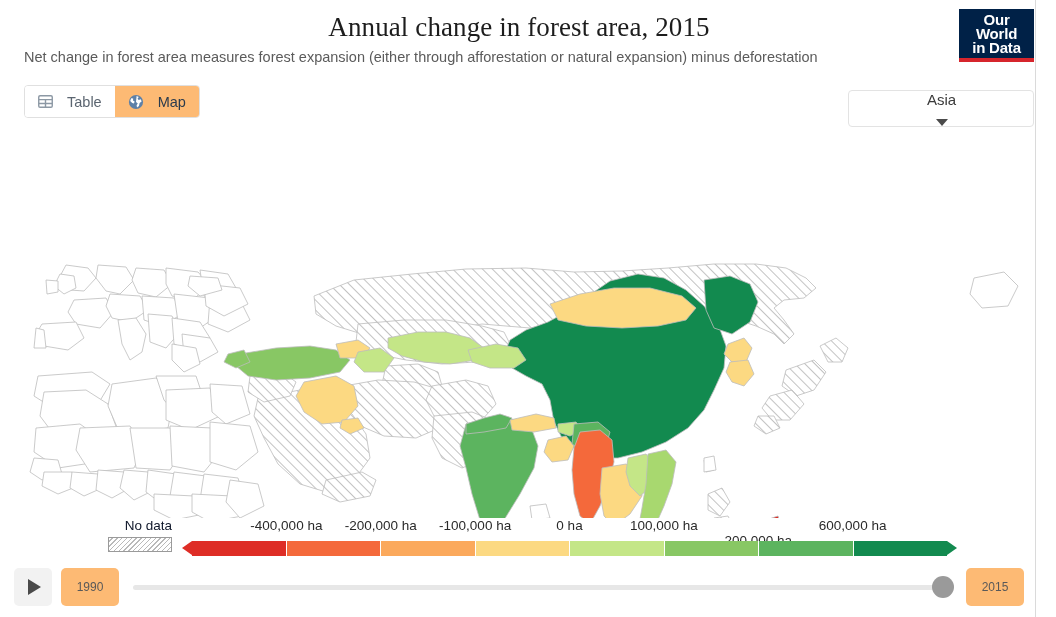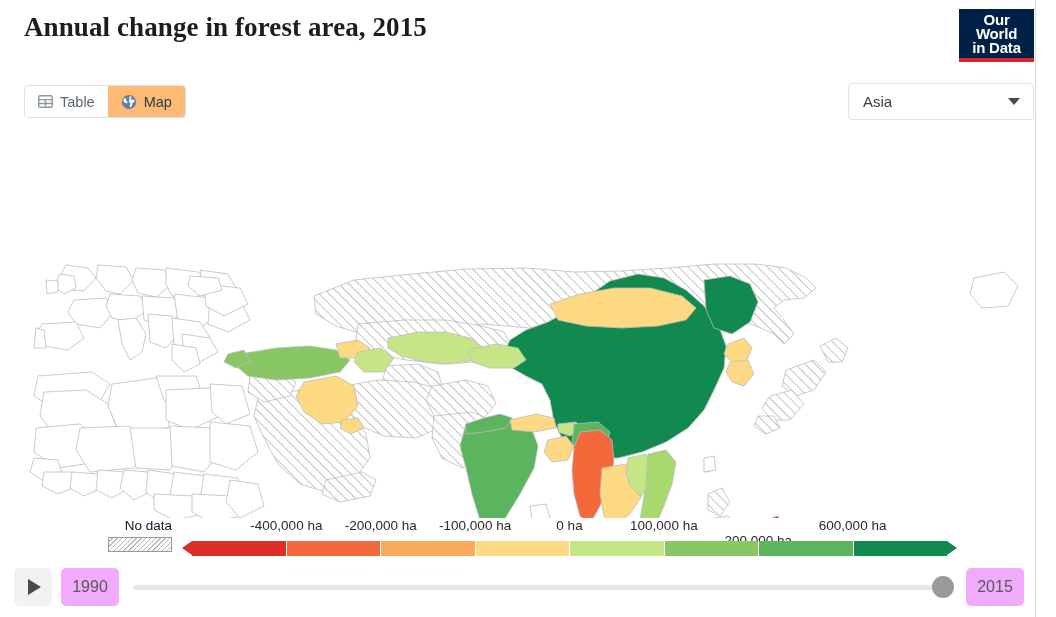--- a/index.html
+++ b/index.html
@@ -27,26 +27,27 @@
 
   
   .header {
     position: absolute;
     left: 24px; top: 10px;
     width: 990px;
   }
   .title {
     font-family: "Liberation Serif", serif;
     font-size: 27px;
-    font-weight: bold;
+    font-weight: normal;
     color: #1d1d1d;
     letter-spacing: 0.1px;
     margin: 0;
     line-height: 34px;
     white-space: nowrap;
+    text-align: center;
   }
   .subtitle {
     font-size: 14.5px;
     color: #5b5b5b;
     margin: 4px 0 0 0;
     line-height: 19px;
     white-space: nowrap;
   }
 
   
@@ -75,47 +76,48 @@
     display: flex;
     border: 1px solid #e0e0e0;
     border-radius: 4px;
     background: #fff;
     overflow: hidden;
     height: 33px;
   }
   .tab {
     display: flex;
     align-items: center;
-    gap: 7px;
+    gap: 14px;
     padding: 0 13px;
     font-size: 14.5px;
     color: #5b6570;
     cursor: pointer;
     background: #fff;
     height: 100%;
   }
   .tab.active {
     background: #fdba74;
     color: #2a3b4d;
   }
   .tab .ticon { display:inline-flex; align-items:center; }
 
   
   .entity-select {
     position: absolute;
-    right: 22px; top: 83px;
+    right: 22px; top: 90px;
     width: 186px; height: 37px;
     border: 1px solid #e3e3e3;
     border-radius: 4px;
     background: #fff;
     display: flex;
     align-items: center;
     justify-content: space-between;
     padding: 0 13px 0 14px;
     cursor: pointer;
+    flex-direction: column;
   }
   .entity-select .val { font-size: 15px; color: #3b3b3b; }
   .caret {
     width: 0; height: 0;
     border-left: 6px solid transparent;
     border-right: 6px solid transparent;
     border-top: 7px solid #4b4b4b;
   }
 
   
@@ -190,24 +192,24 @@
   .play-tri {
     width: 0; height: 0;
     border-top: 8px solid transparent;
     border-bottom: 8px solid transparent;
     border-left: 13px solid #4a4a4a;
     margin-left: 3px;
   }
   .year-box {
     height: 38px;
     min-width: 58px;
-    background: #f0abfc;
+    background: #fdba74;
     border-radius: 5px;
     display: flex; align-items: center; justify-content: center;
-    font-size: 16px;
+    font-size: 12px;
     color: #595959;
     padding: 0 11px;
     flex: none;
   }
   .year-box.start { margin-left: 9px; }
   .year-box.end { margin-left: 9px; }
   .slider-track-wrap {
     position: relative;
     flex: 1;
     margin: 0 14px;
@@ -233,20 +235,21 @@
 </style>
 </head>
 <body>
 
 <div id="app">
 
   <div class="chrome-right-border"></div>
 
   <div class="header">
     <h1 class="title">Annual change in forest area, 2015</h1>
+    <p class="subtitle">Net change in forest area measures forest expansion (either through afforestation or natural expansion) minus deforestation</p>
   </div>
 
   <div class="owid-logo">
     <span>Our World</span>
     <span>in Data</span>
   </div>
 
   <div class="tabs">
     <div class="tab">
       <span class="ticon">

